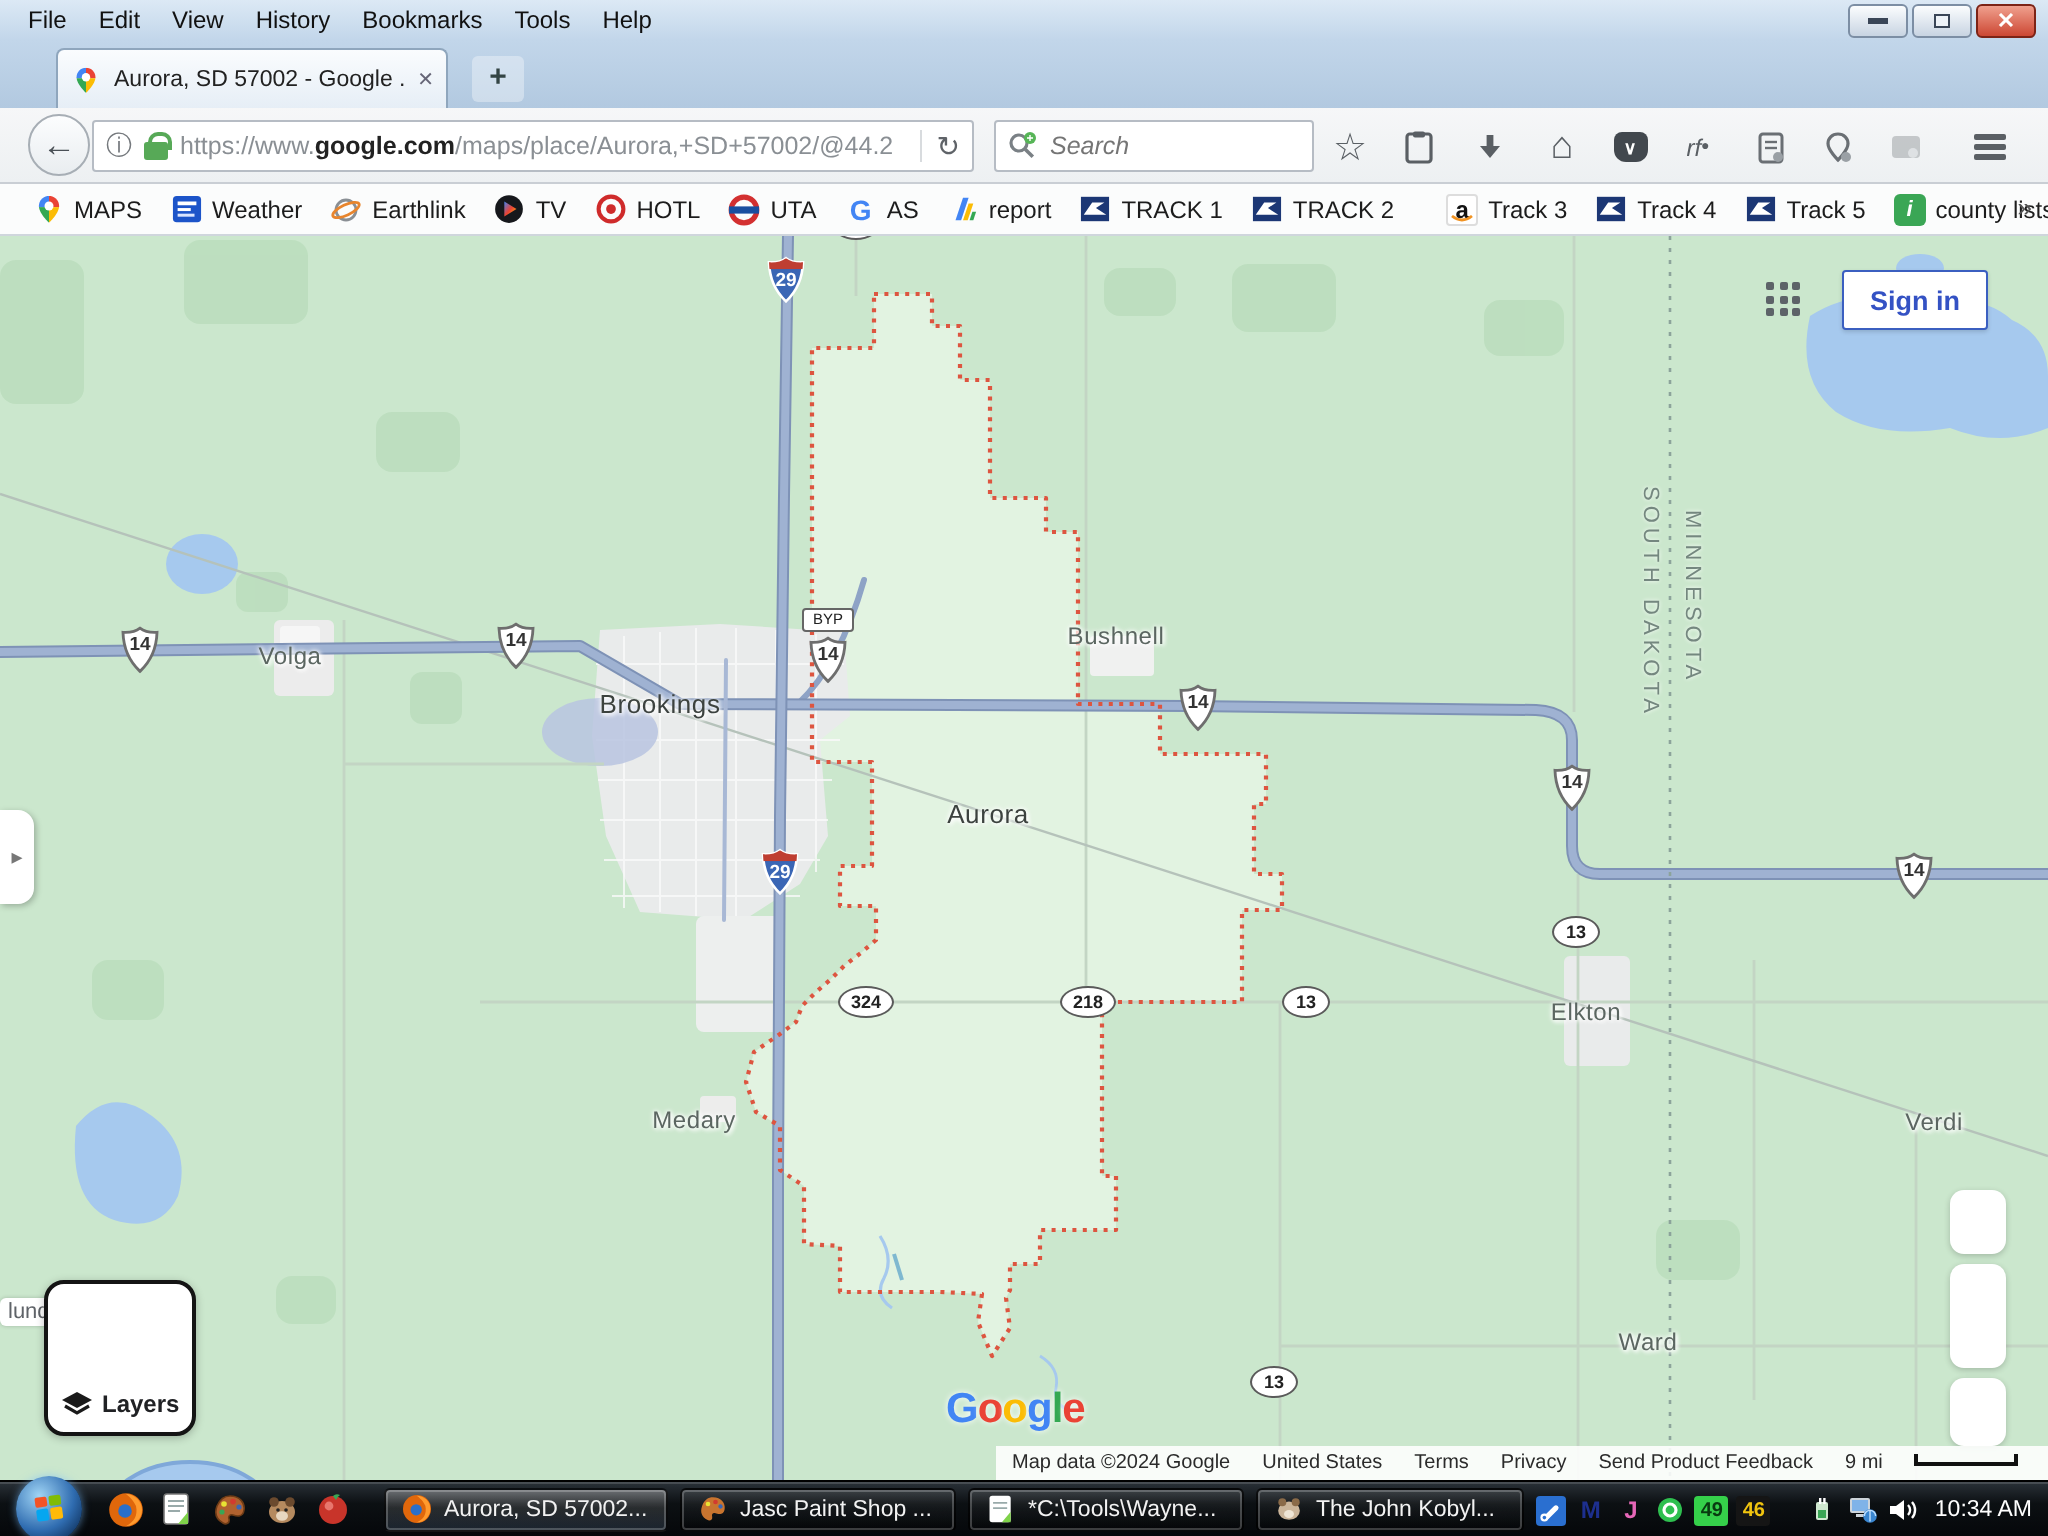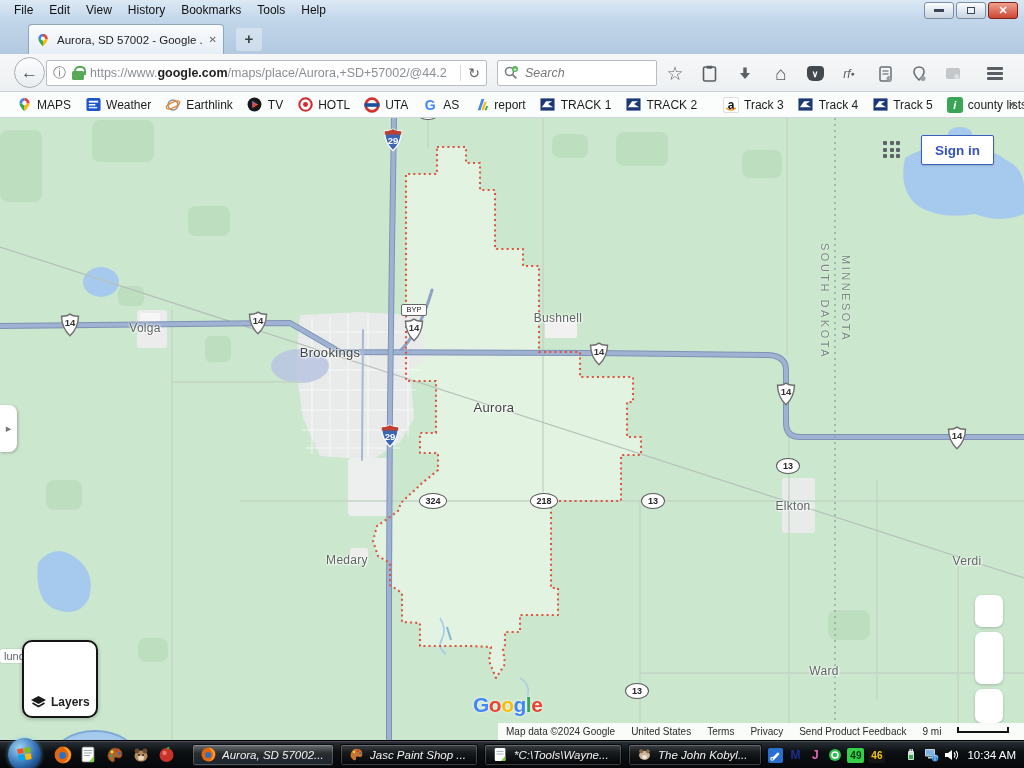--- a/index.html
+++ b/index.html
@@ -100,21 +100,21 @@
     box-shadow:inset 0 1px 0 rgba(255,255,255,.14);display:flex;align-items:center;}
   .orb{position:absolute;left:8px;top:-3px;width:33px;height:33px;border-radius:50%;
     background:radial-gradient(circle at 35% 30%,#9fd4f5,#2f6cb0 55%,#0b2a52 90%);
     box-shadow:0 0 4px rgba(120,190,255,.6);display:flex;align-items:center;justify-content:center;}
   .flag{width:14px;height:13px;display:grid;grid-template-columns:6px 6px;grid-template-rows:5px 6px;gap:1px;transform:rotate(-8deg);}
   .flag i{border-radius:1px;}
   .qicon{width:18px;height:18px;margin-left:8px;flex:none;}
   .taskbtn{height:22px;margin-left:6px;padding:0 8px;display:flex;align-items:center;gap:6px;border-radius:3px;
     border:1px solid rgba(0,0,0,.75);box-shadow:inset 0 0 0 1px rgba(255,255,255,.22);
     background:linear-gradient(rgba(255,255,255,.13),rgba(255,255,255,.04) 45%,rgba(0,0,0,.25));
-    color:#f2f2f2;font-size:11.5px;white-space:nowrap;overflow:hidden;font-style:italic;}
+    color:#f2f2f2;font-size:11.5px;white-space:nowrap;overflow:hidden;}
   .taskbtn.active{background:linear-gradient(rgba(255,255,255,.34),rgba(255,255,255,.12) 45%,rgba(90,120,150,.25));}
   .taskbtn span{overflow:hidden;text-overflow:ellipsis;max-width:108px;}
   .tray{position:absolute;right:2px;top:0;height:28px;display:flex;align-items:center;gap:4px;}
   .trayic{width:16px;height:16px;flex:none;display:flex;align-items:center;justify-content:center;font-size:12px;font-weight:bold;}
   .badge{width:17px;height:15px;display:flex;align-items:center;justify-content:center;font-size:10px;font-weight:bold;border-radius:2px;}
   .clock{color:#fff;font-size:11.5px;margin:0 6px 0 4px;}
 </style>
 </head>
 <body>
 

